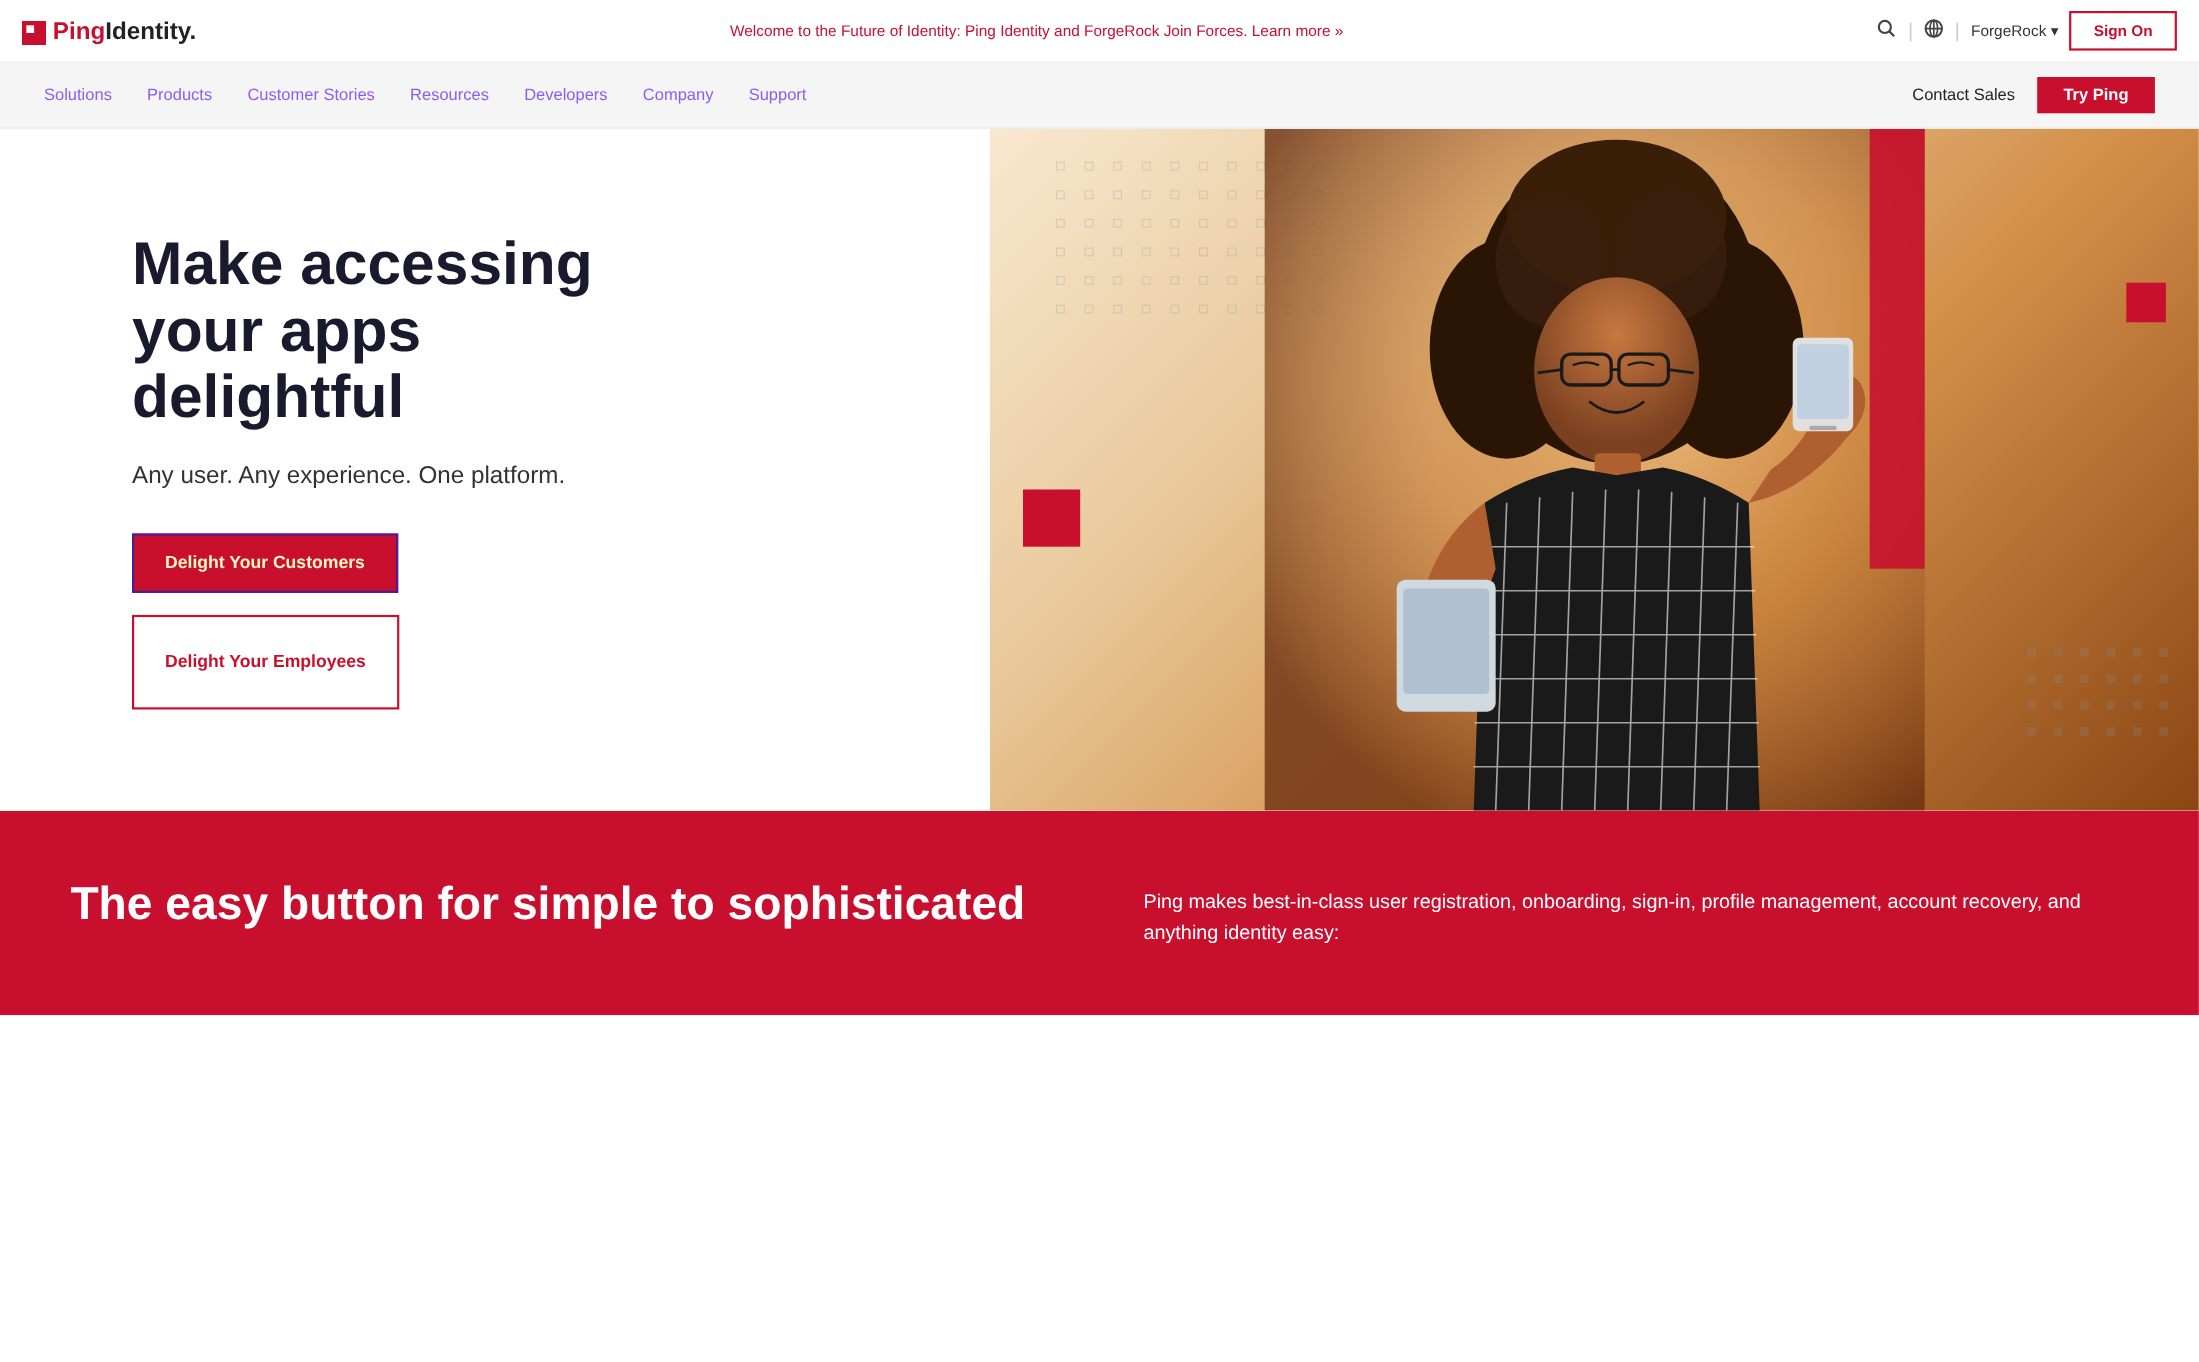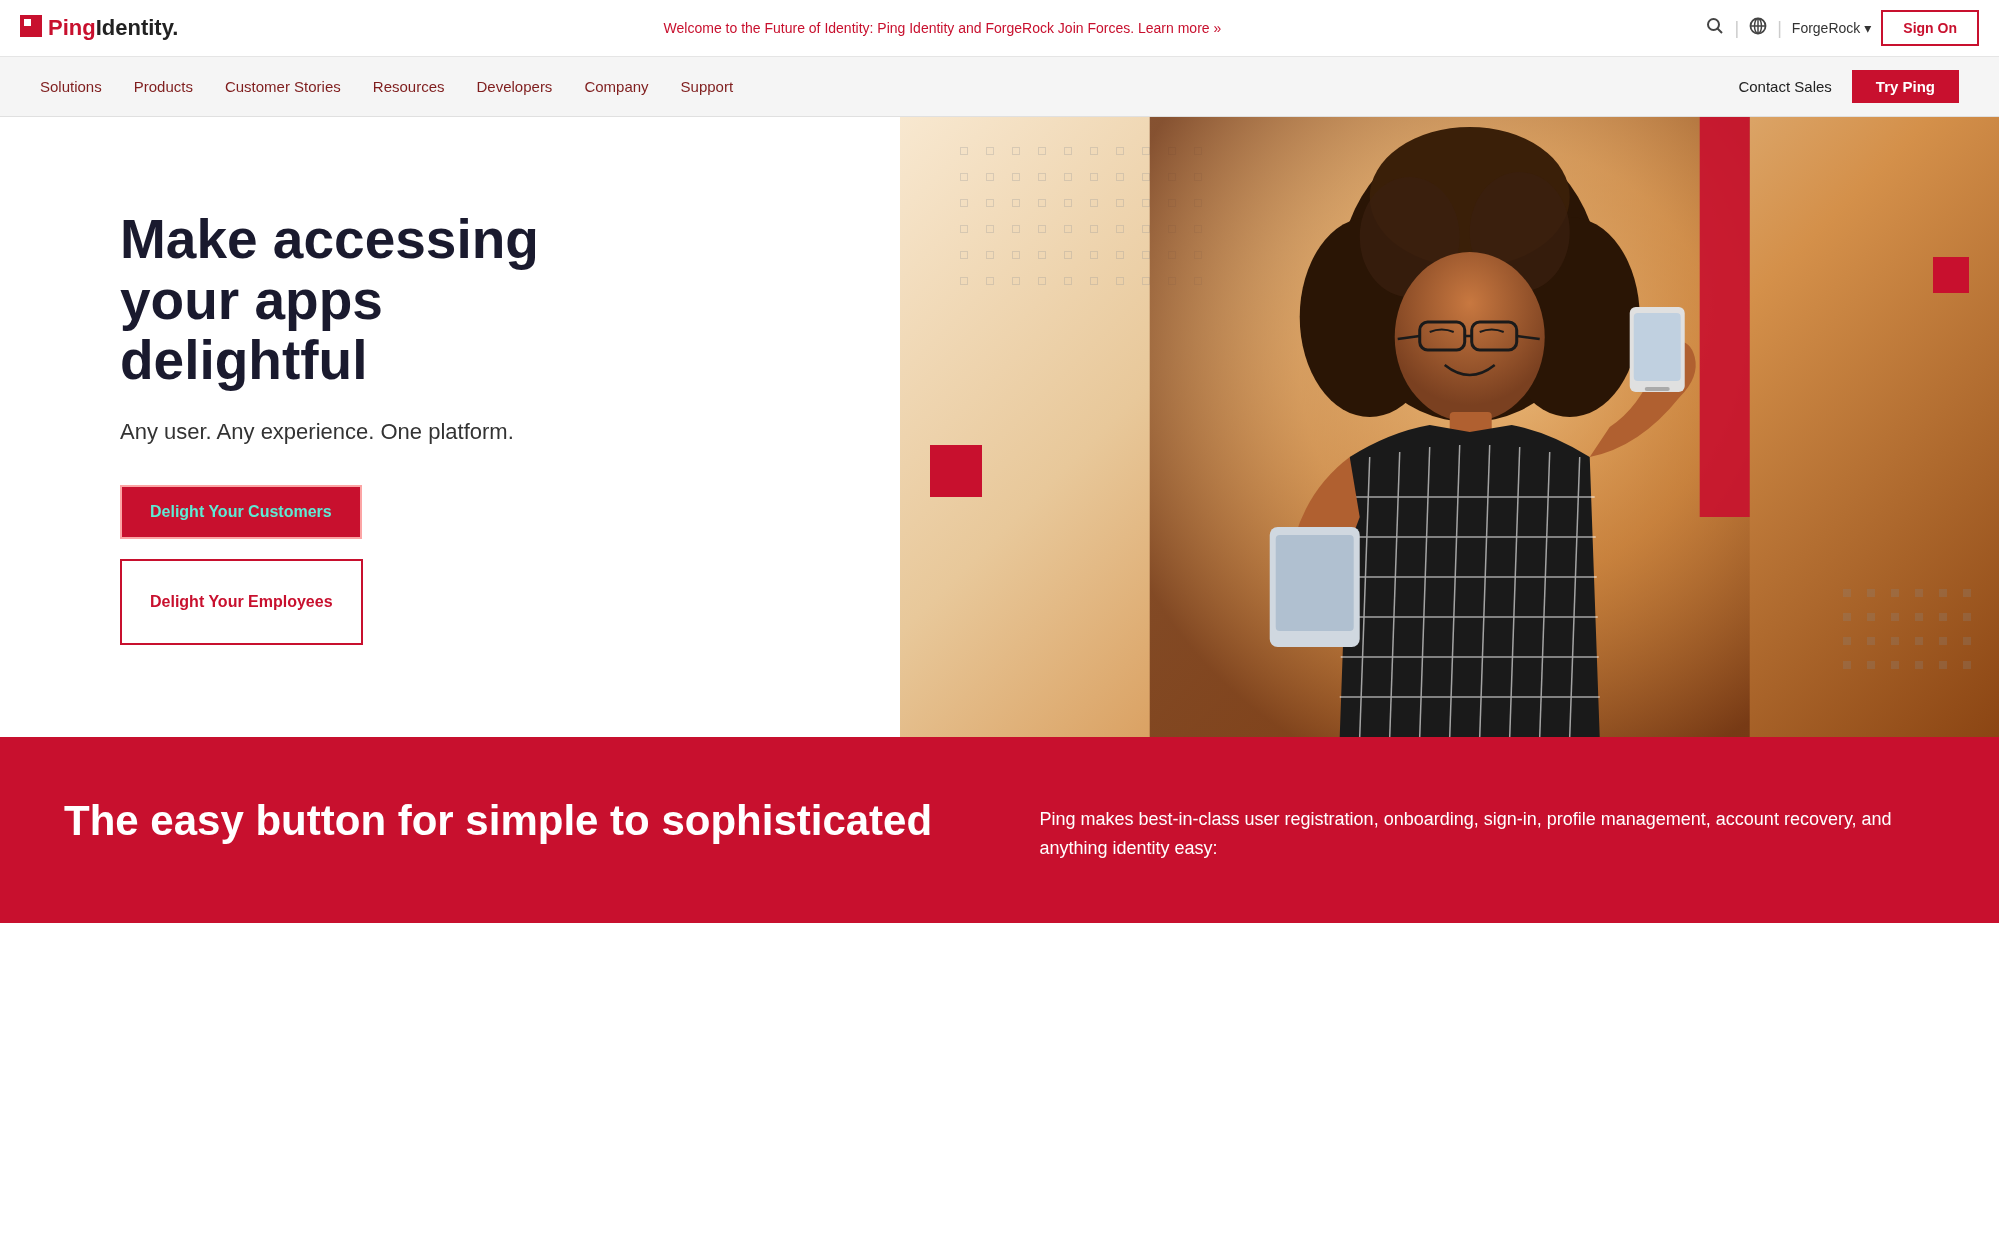--- a/index.html
+++ b/index.html
@@ -11,21 +11,21 @@
       text-align: center;
       padding: 10px 20px;
       font-size: 14px;
       border-bottom: 1px solid #e5e5e5;
       display: flex;
       align-items: center;
       justify-content: space-between;
     }
     .announcement-bar .logo-area {
       display: flex;
-      align-items: flex-start;
+      align-items: flex-end;
       gap: 6px;
     }
     .logo-text {
       font-size: 22px;
       font-weight: bold;
       color: #222;
     }
     .logo-text span {
       color: #c8102e;
     }
@@ -89,21 +89,21 @@
       height: 60px;
       border-bottom: 1px solid #e0e0e0;
     }
     .main-nav .nav-left {
       display: flex;
       gap: 32px;
       align-items: center;
     }
     .main-nav .nav-item {
       font-size: 15px;
-      color: #7f1d1d;
+      color: #8b5cf6;
       cursor: pointer;
       font-weight: 500;
       text-decoration: none;
       background: none;
       border: none;
     }
     .main-nav .nav-right {
       display: flex;
       align-items: center;
       gap: 20px;
@@ -154,22 +154,22 @@
       margin-bottom: 40px;
       font-weight: 400;
     }
     .hero-buttons {
       display: flex;
       gap: 20px;
       flex-wrap: wrap;
     }
     .btn-customers {
       background: #c8102e;
-      color: #5eead4;
-      border: 2px solid #fca5a5;
+      color: #fef9c3;
+      border: 2px solid #4c1d95;
       padding: 16px 28px;
       font-size: 16px;
       font-weight: bold;
       cursor: pointer;
     }
     .btn-employees {
       background: #fff;
       color: #c8102e;
       border: 2px solid #c8102e;
       padding: 32px 28px;

